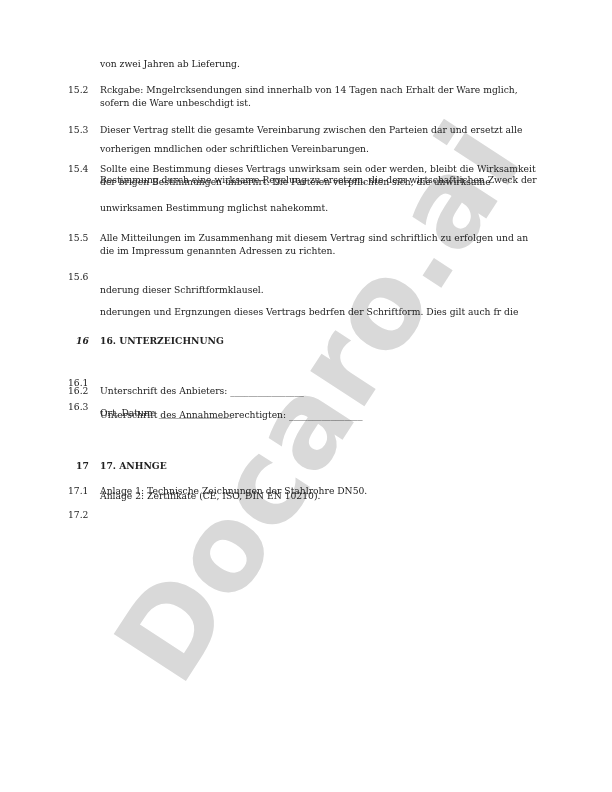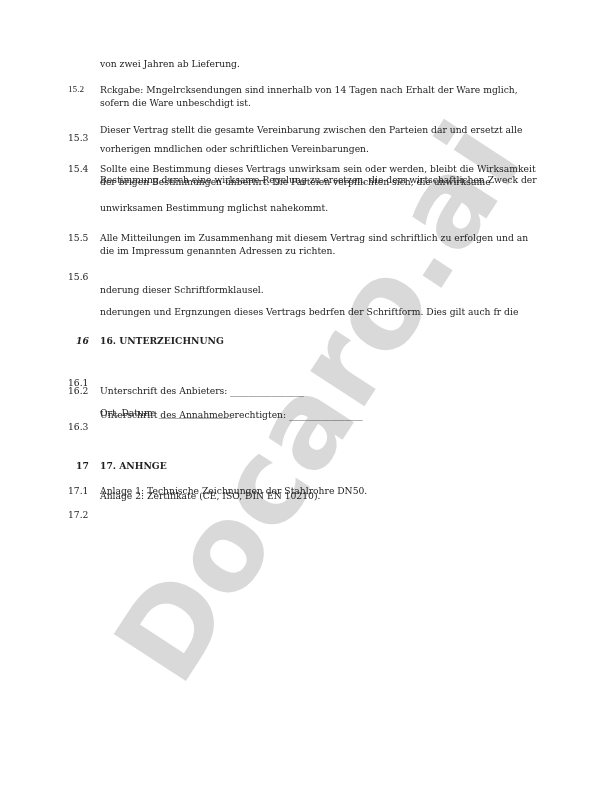--- a/index.html
+++ b/index.html
@@ -30,27 +30,27 @@
 
   <svg class="watermark" viewBox="0 0 612 792" xmlns="http://www.w3.org/2000/svg">
     <text x="0" y="0" font-size="118" transform="translate(180,690) rotate(-57)">Docaro.ai</text>
   </svg>
 
   <div class="content">
 
     <div class="line txt" style="top:57px;">von zwei Jahren ab Lieferung.</div>
 
     <div>
-      <div class="line num" style="top:83px;font-family:Liberation Serif, serif;">15.2</div>
+      <div class="line num" style="top:83px;">15.2</div>
       <div class="line txt" style="top:83px;">Rckgabe: Mngelrcksendungen sind innerhalb von 14 Tagen nach Erhalt der Ware mglich,</div>
       <div class="line txt" style="top:96px;">sofern die Ware unbeschdigt ist.</div>
     </div>
 
     <div>
-      <div class="line num" style="top:131px;text-align:center;">15.3</div>
+      <div class="line num" style="top:123px;text-align:center;">15.3</div>
       <div class="line txt" style="top:123px;">Dieser Vertrag stellt die gesamte Vereinbarung zwischen den Parteien dar und ersetzt alle</div>
       <div class="line txt" style="top:142px;">vorherigen mndlichen oder schriftlichen Vereinbarungen.</div>
     </div>
 
     <div>
       <div class="line num" style="top:162px;">15.4</div>
       <div class="line txt" style="top:162px;">Sollte eine Bestimmung dieses Vertrags unwirksam sein oder werden, bleibt die Wirksamkeit</div>
       <div class="line txt" style="top:175px;">der brigen Bestimmungen unberhrt. Die Parteien verpflichten sich, die unwirksame</div>
       <div class="line txt" style="top:173px;text-align:center;">Bestimmung durch eine wirksame Regelung zu ersetzen, die dem wirtschaftlichen Zweck der</div>
       <div class="line txt" style="top:201px;">unwirksamen Bestimmung mglichst nahekommt.</div>
@@ -75,21 +75,21 @@
 
     <div>
       <div class="line num" style="top:376px;">16.1</div>
       <div class="line txt" style="top:360px;margin-top:46px;">Ort, Datum: ________________</div>
     </div>
     <div>
       <div class="line num" style="top:384px;">16.2</div>
       <div class="line txt" style="top:384px;">Unterschrift des Anbieters: ________________</div>
     </div>
     <div>
-      <div class="line num" style="top:420px;">16.3</div>
+      <div class="line num" style="top:400px;">16.3</div>
       <div class="line txt" style="top:408px;">Unterschrift des Annahmeberechtigten: ________________</div>
     </div>
 
     <div>
       <div class="line hnum" style="top:459px;">17</div>
       <div class="line htxt" style="top:459px;">17. ANHNGE</div>
     </div>
 
     <div>
       <div class="line num" style="top:484px;">17.1</div>

